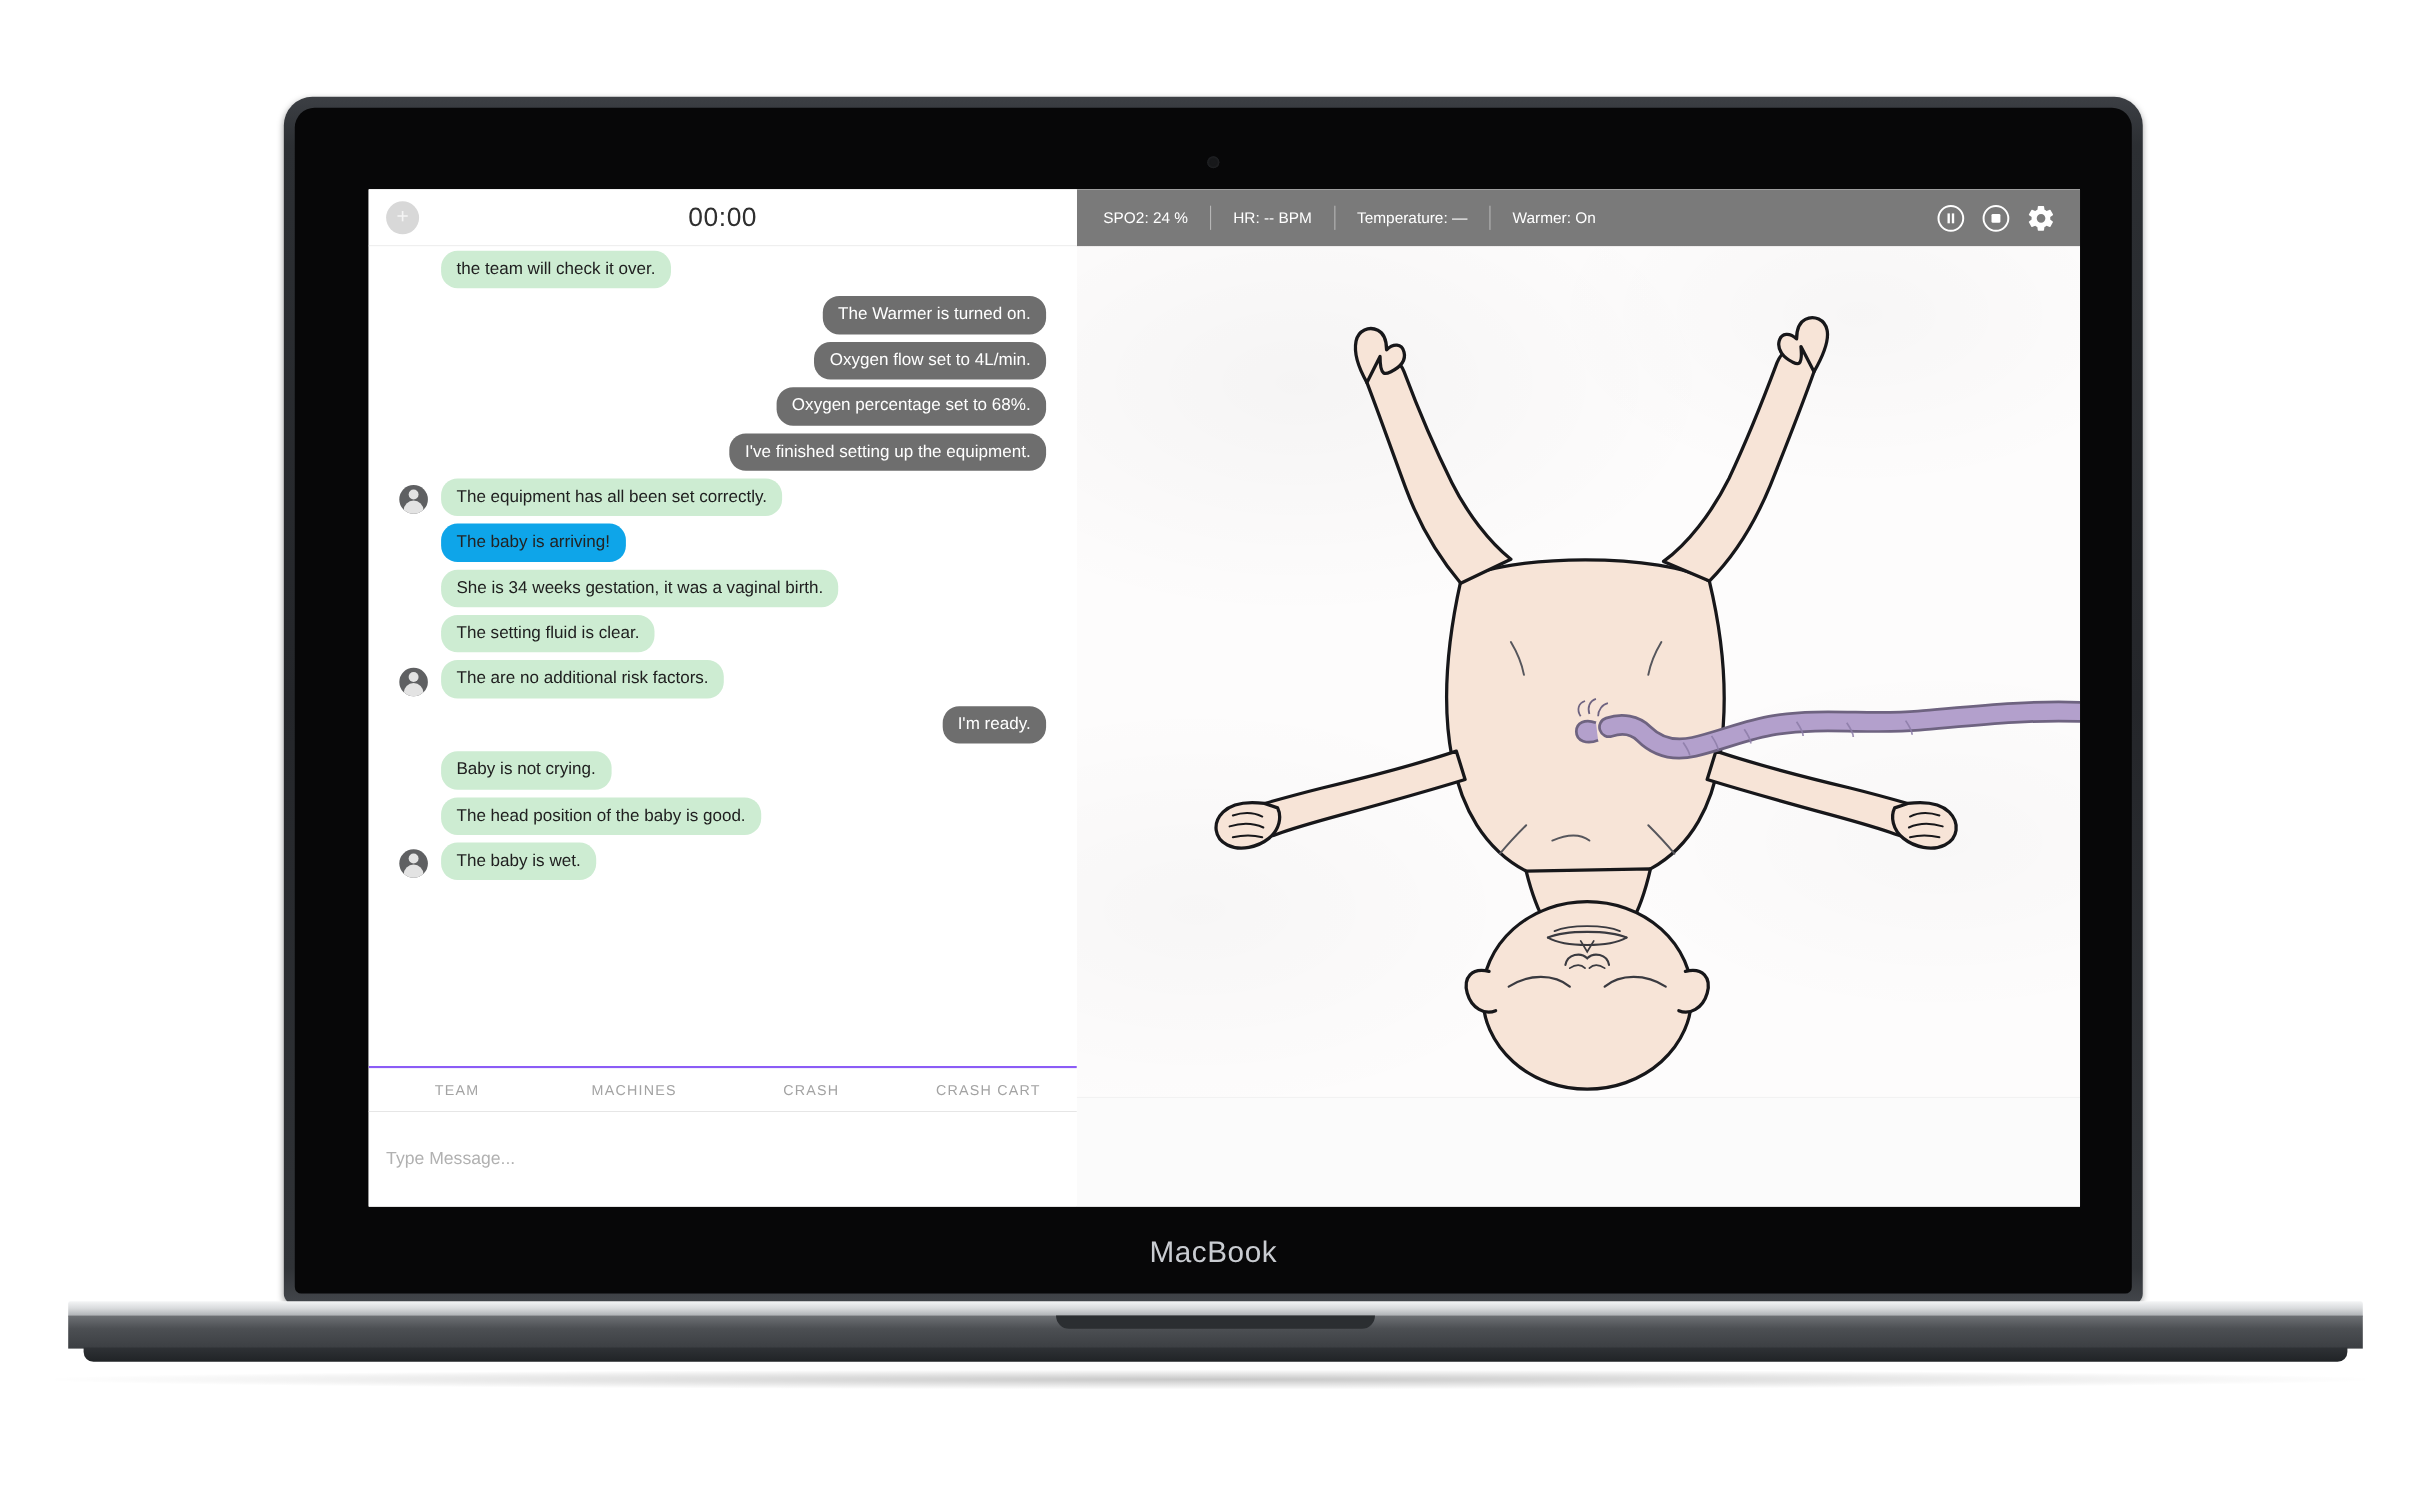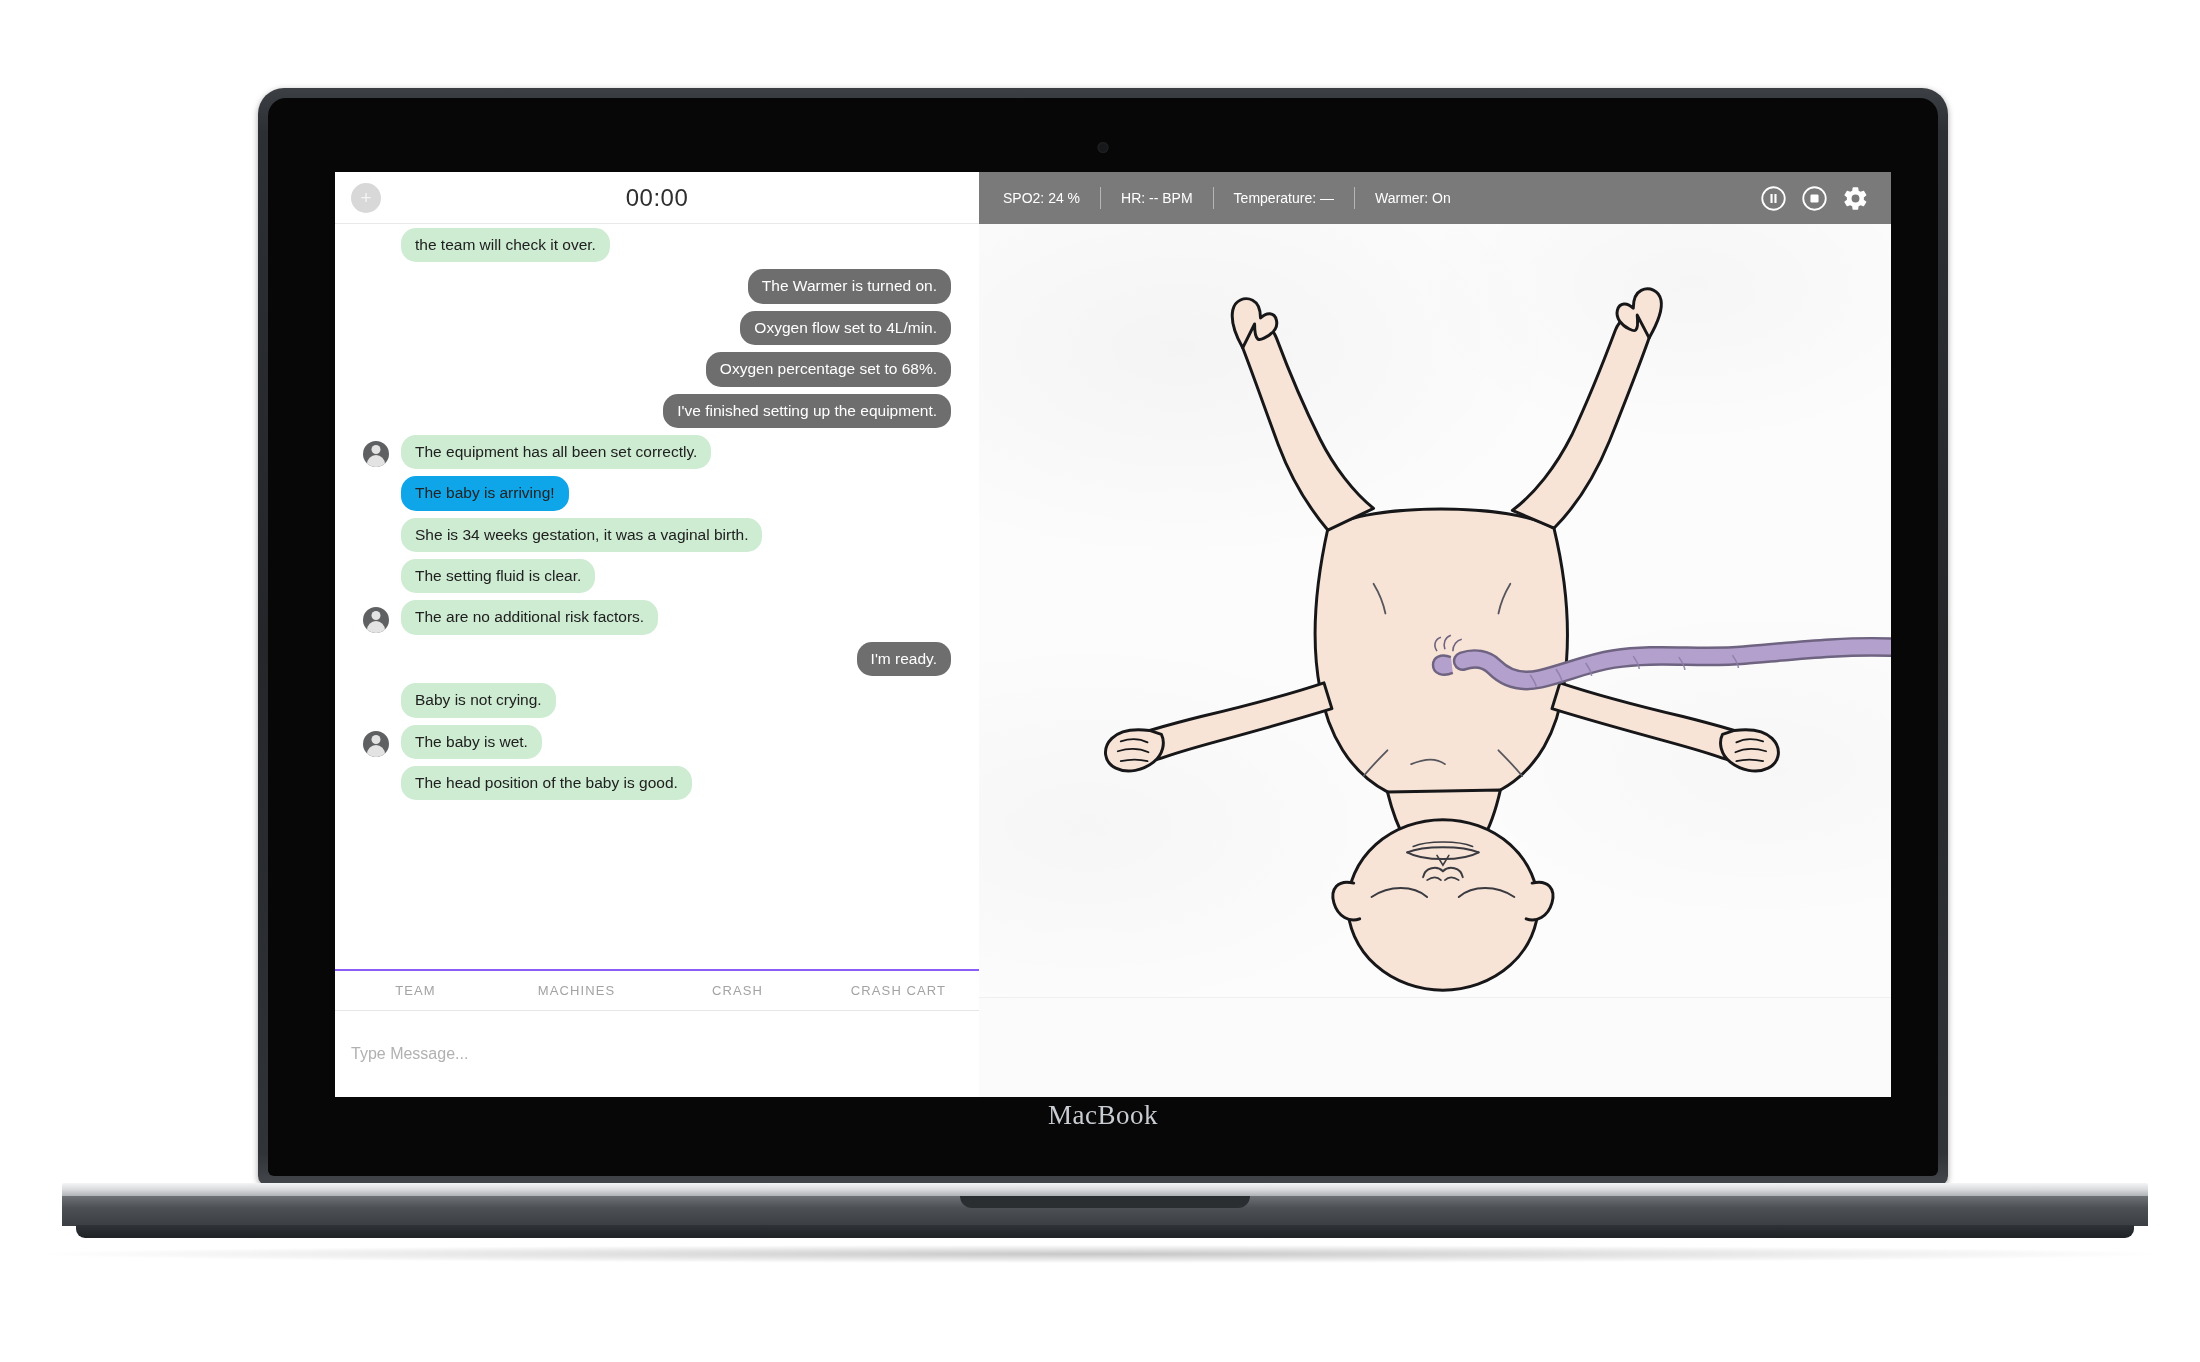--- a/index.html
+++ b/index.html
@@ -40,21 +40,21 @@
     left: 50%; top: 44px; transform: translateX(-50%);
     width: 11px; height: 11px;
     border-radius: 50%;
     background: #17181a;
     box-shadow: inset 0 0 2px #303236;
   }
   .chin {
     position: absolute;
     left: 0; right: 0; bottom: 0;
     height: 76px;
-    display: flex; justify-content: center; font-family: Liberation Serif, serif;
+    display: flex; align-items: center; justify-content: center;
   }
   .chin-label {
     color: #c9ccd1;
     font-size: 27px;
     letter-spacing: .5px;
   }
 
   
   #laptop-base {
     position: absolute;
@@ -327,28 +327,28 @@
                     <div class="bubble in">The are no additional risk factors.</div>
                   </div>
                   <div class="msg-row out">
                     <div class="bubble out">I'm ready.</div>
                   </div>
                   <div class="msg-row in">
                     <div class="avatar-slot"></div>
                     <div class="bubble in">Baby is not crying.</div>
                   </div>
                   <div class="msg-row in">
+                    <div class="avatar-slot"></div>
+                    <div class="bubble in">The head position of the baby is good.</div>
+                  </div>
+                  <div class="msg-row in">
                     <div class="avatar-slot">
                       <div class="avatar"></div>
                     </div>
                     <div class="bubble in">The baby is wet.</div>
-                  </div>
-                  <div class="msg-row in">
-                    <div class="avatar-slot"></div>
-                    <div class="bubble in">The head position of the baby is good.</div>
                   </div>
                 </div>
 
               <div class="tabs" id="tabs">
                   <div class="tab">TEAM</div>
                   <div class="tab">MACHINES</div>
                   <div class="tab">CRASH</div>
                   <div class="tab">CRASH CART</div>
                 </div>
 

